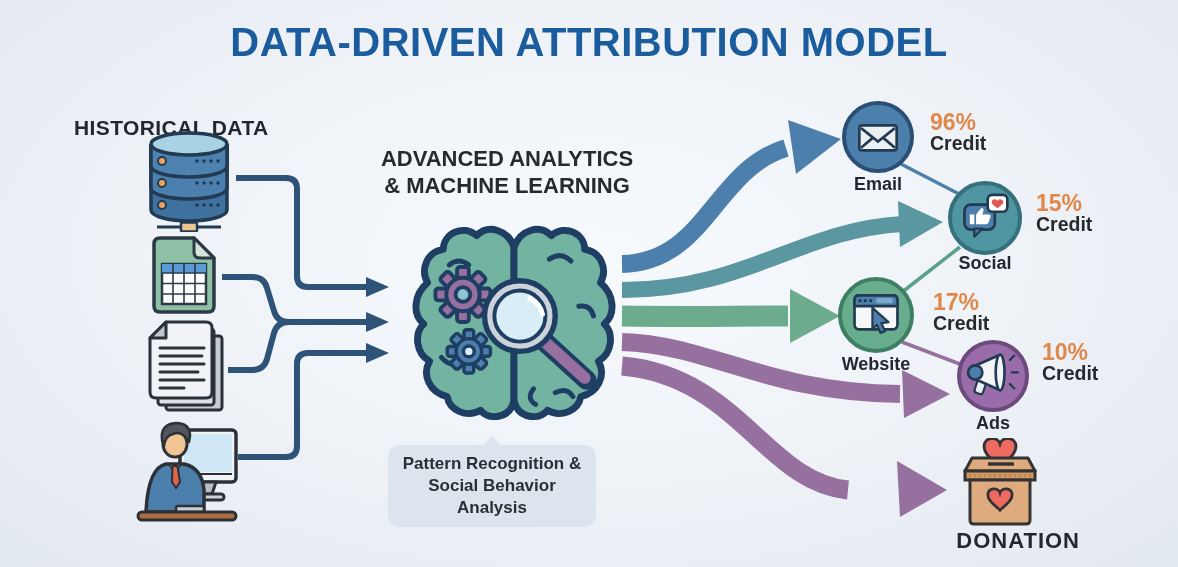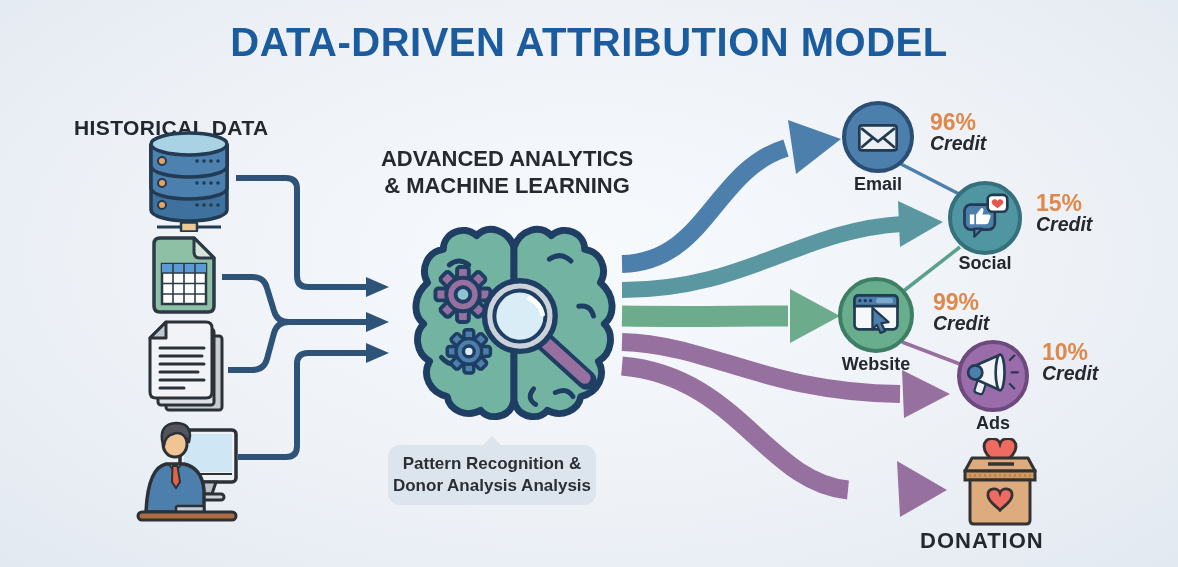--- a/index.html
+++ b/index.html
@@ -33,24 +33,24 @@
   .node{
     position:absolute;border-radius:50%;box-sizing:border-box;
     display:flex;align-items:center;justify-content:center;
   }
   .node-label{
     position:absolute;transform:translateX(-50%);width:140px;text-align:center;
     font-size:18px;font-weight:bold;color:#23272e;
   }
   .credit{position:absolute;line-height:1.02;}
   .credit .pct{font-size:23px;font-weight:bold;color:#e0874a;display:block;}
-  .credit .lbl{font-size:19.5px;font-weight:bold;color:#26292e;display:block;font-style:italic;}
+  .credit .lbl{font-size:19.5px;font-weight:bold;color:#26292e;display:block;}
   .donation-label{
     position:absolute;left:1000px;top:528px;transform:translateX(-50%);
-    font-size:22px;font-weight:bold;letter-spacing:1px;color:#23272e;width:160px;text-align:left;
+    font-size:22px;font-weight:bold;letter-spacing:1px;color:#23272e;width:160px;text-align:right;
   }
   svg{display:block;}
 </style>
 </head>
 <body>
 
 <div class="canvas">
 
   <svg class="abs" style="left:0;top:0" width="1178" height="567" viewBox="0 0 1178 567">
 
@@ -226,21 +226,21 @@
         <line x1="140" y1="131" x2="182" y2="169" stroke="#97709f" stroke-width="12" stroke-linecap="round"></line>
         <circle cx="116" cy="106" r="36" fill="#ccd2d9" stroke="#1e3e63" stroke-width="5.5"></circle>
         <circle cx="116" cy="106" r="26" fill="#d9edf7" stroke="#1e3e63" stroke-width="4"></circle>
         <path d="M126 88 Q137 93 139 104" fill="none" stroke="#ffffff" stroke-width="5" stroke-linecap="round"></path>
       </g>
     </svg>
   </div>
 
   <div class="abs callout">
     <div>Pattern Recognition &amp;</div>
-    <div>Donor Analysis Analysis</div>
+    <div>Social Behavior Analysis</div>
   </div>
 
   <div class="node" style="left:842px;top:101px;width:72px;height:72px;background:#4c7fac;border:4px solid #2a4e74">
     <svg width="72" height="72" viewBox="0 0 72 72">
       <rect x="15" y="23" width="42" height="28" rx="3" fill="#edf0f3" stroke="#223a52" stroke-width="3"></rect>
       <path d="M17 26 L36 41 L55 26" fill="none" stroke="#223a52" stroke-width="3"></path>
       <path d="M17 48 L30 37 M55 48 L42 37" fill="none" stroke="#223a52" stroke-width="3"></path>
     </svg>
   </div>
   <div class="node-label" style="left:878px;top:174px">Email</div>
@@ -271,21 +271,21 @@
       <path d="M14 21 Q14 16 19 16 H57 Q62 16 62 21 V28 H14 Z" fill="#4c7fac" stroke="#223a52" stroke-width="3"></path>
       <circle cx="20" cy="22" r="1.8" fill="#223a52"></circle>
         <circle cx="26" cy="22" r="1.8" fill="#223a52"></circle>
         <circle cx="32" cy="22" r="1.8" fill="#223a52"></circle>
       <rect x="38" y="19" width="19" height="6" rx="3" fill="#7ea8cc"></rect>
       <path d="M34 30 L52 46 L44 47 L48 56 L43 58 L39 49 L34 54 Z" fill="#4c7fac" stroke="#223a52" stroke-width="2.5" stroke-linejoin="round"></path>
     </svg>
   </div>
   <div class="node-label" style="left:876px;top:354px">Website</div>
   <div class="credit" style="left:933px;top:291px">
-    <span class="pct">99%</span>
+    <span class="pct">17%</span>
     <span class="lbl">Credit</span>
   </div>
 
   <div class="node" style="left:957px;top:340px;width:72px;height:72px;background:#9a6daa;border:4px solid #6d4a7d">
     <svg width="72" height="72" viewBox="0 0 72 72">
       <g transform="rotate(18 22 47)">
           <rect x="17" y="40" width="10" height="16" rx="3" fill="#eef1f4" stroke="#223a52" stroke-width="2.5"></rect>
         </g>
       <path d="M17 24 L44 12 V52 L17 40 Z" fill="#f2f4f6" stroke="#223a52" stroke-width="3" stroke-linejoin="round"></path>
       <ellipse cx="44" cy="32" rx="5" ry="20" fill="#f2f4f6" stroke="#223a52" stroke-width="3"></ellipse>

